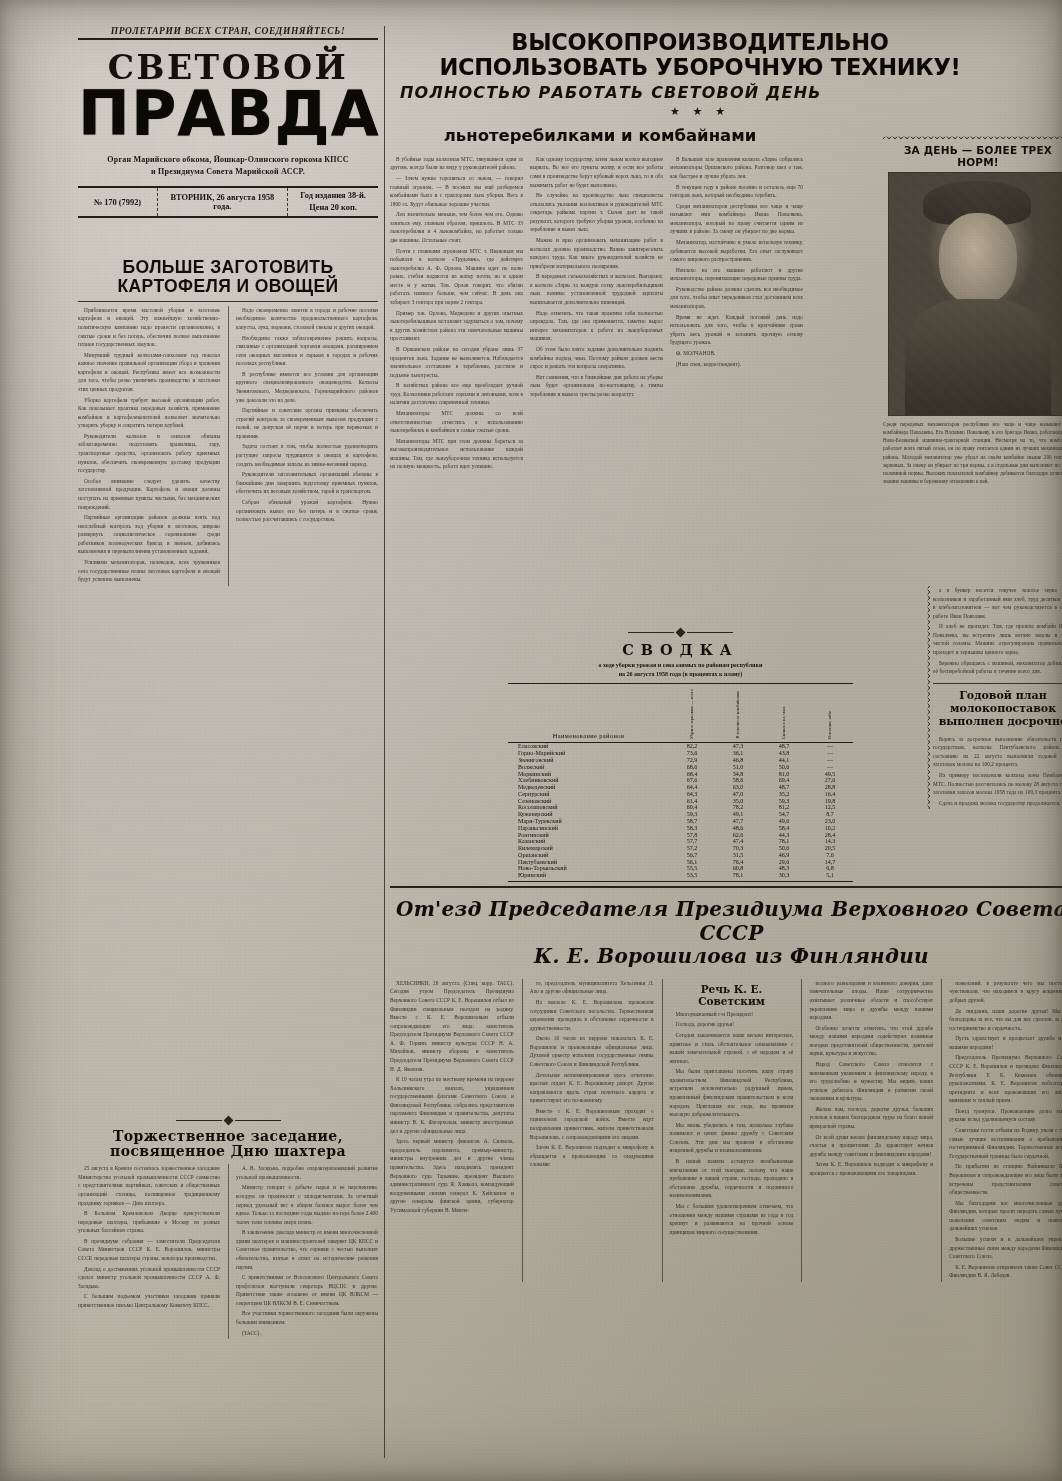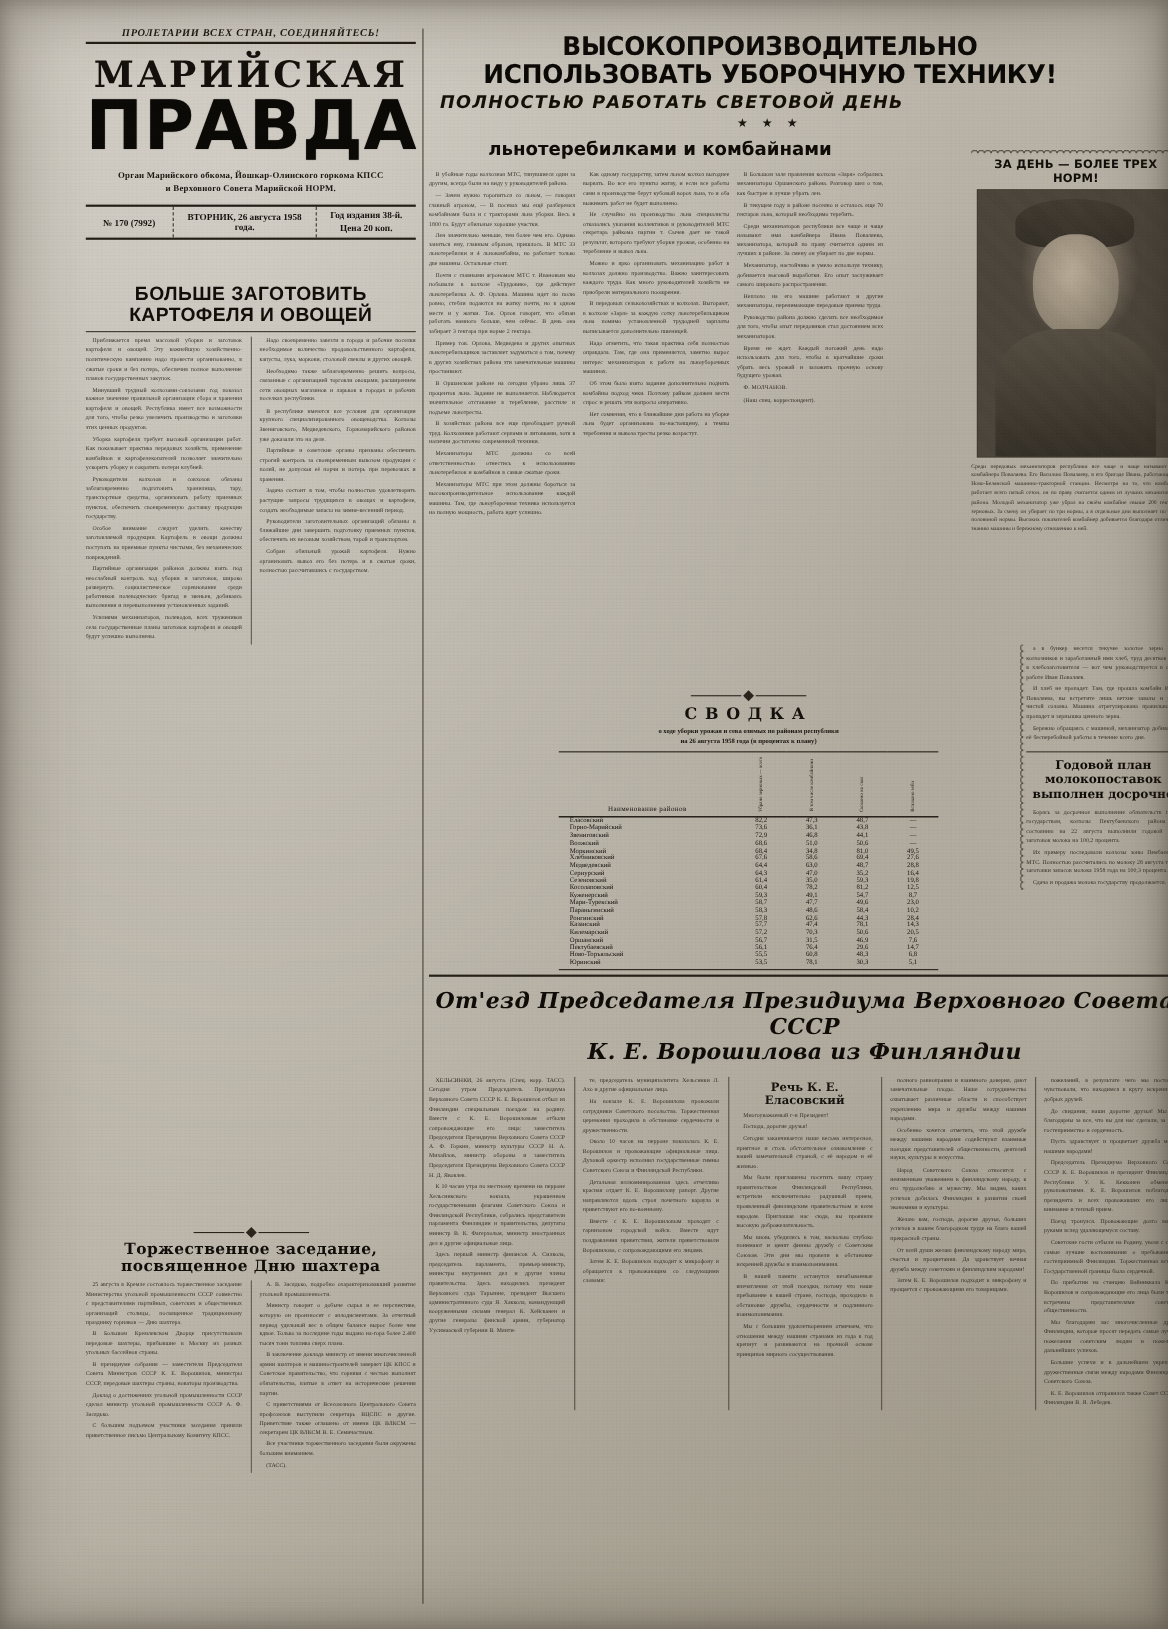--- a/index.html
+++ b/index.html
@@ -134,25 +134,25 @@
 </style>
 </head>
 <body>
 
 <div class="page">
 <div class="sheet">
 
   <div class="masthead">
     <div class="slogan">ПРОЛЕТАРИИ ВСЕХ СТРАН, СОЕДИНЯЙТЕСЬ!</div>
     <div class="slogan-rule"></div>
-    <div class="title1">МАРИЙСКАЯ</div>
+    <div class="title1">СВЕТОВОЙ</div>
     <div class="title2">ПРАВДА</div>
     <div class="organ">
       <div>Орган Марийского обкома, Йошкар-Олинского горкома КПСС</div>
-      <div>и Верховного Совета Марийской НОРМ.</div>
+      <div>и Президиума Совета Марийской АССР.</div>
     </div>
     <div class="dateband">
       <div class="db-a">№ 170 (7992)</div>
       <div class="db-b">ВТОРНИК, 26 августа 1958 года.</div>
       <div class="db-c">
         <span>Год издания 38-й.</span>
         <span>Цена 20 коп.</span>
       </div>
     </div>
   </div>
@@ -481,21 +481,21 @@
         <div class="col blur" id="bc-2">
               <p>те, председатель муниципалитета Хельсинки Л. Ахо и другие официальные лица.</p>
               <p>На вокзале К. Е. Ворошилова провожали сотрудники Советского посольства. Торжественная церемония проходила в обстановке сердечности и дружественности.</p>
               <p>Около 10 часов на перроне показалась К. Е. Ворошилов и провожающие официальные лица. Духовой оркестр исполнил государственные гимны Советского Союза и Финляндской Республики.</p>
               <p>Детальная иллюминированная здесь отчетливо красная отдает К. Е. Ворошилову рапорт. Другие направляются вдоль строя почетного караула и приветствуют его по-военному.</p>
               <p>Вместе с К. Е. Ворошиловым проходят с гарнизоном городской войск. Вместе идут поздравления приветствия, жители приветствовали Ворошилова, с сопровождающими его лицами.</p>
               <p>Затем К. Е. Ворошилов подходит к микрофону и обращается к провожающим со следующими словами:</p>
             </div>
       </div>
       <div style="width:127px;border-left:1px solid #5a5247;padding-left:7px">
-        <div class="speech">Речь К. Е. Еласовский</div>
+        <div class="speech">Речь К. Е. Советским</div>
         <div class="col blur" id="bc-3">
               <p>Многоуважаемый г-н Президент!</p>
               <p>Господа, дорогие друзья!</p>
               <p>Сегодня заканчивается наше весьма интересное, приятное и столь обстоятельное ознакомление с вашей замечательной страной, с её народом и её жизнью.</p>
               <p>Мы были приглашены посетить вашу страну правительством Финляндской Республики, встретили исключительно радушный прием, проявленный финляндским правительством и всем народом. Приглашая нас сюда, вы проявили высокую доброжелательность.</p>
               <p>Мы вновь убедились в том, насколько глубоко понимают и ценят финны дружбу с Советским Союзом. Эти дни мы провели в обстановке искренней дружбы и взаимопонимания.</p>
               <p>В нашей памяти останутся незабываемые впечатления от этой поездки, потому что наше пребывание в вашей стране, господа, проходило в обстановке дружбы, сердечности и подлинного взаимопонимания.</p>
               <p>Мы с большим удовлетворением отмечаем, что отношения между нашими странами из года в год крепнут и развиваются на прочной основе принципов мирного сосуществования.</p>
             </div>
       </div>

